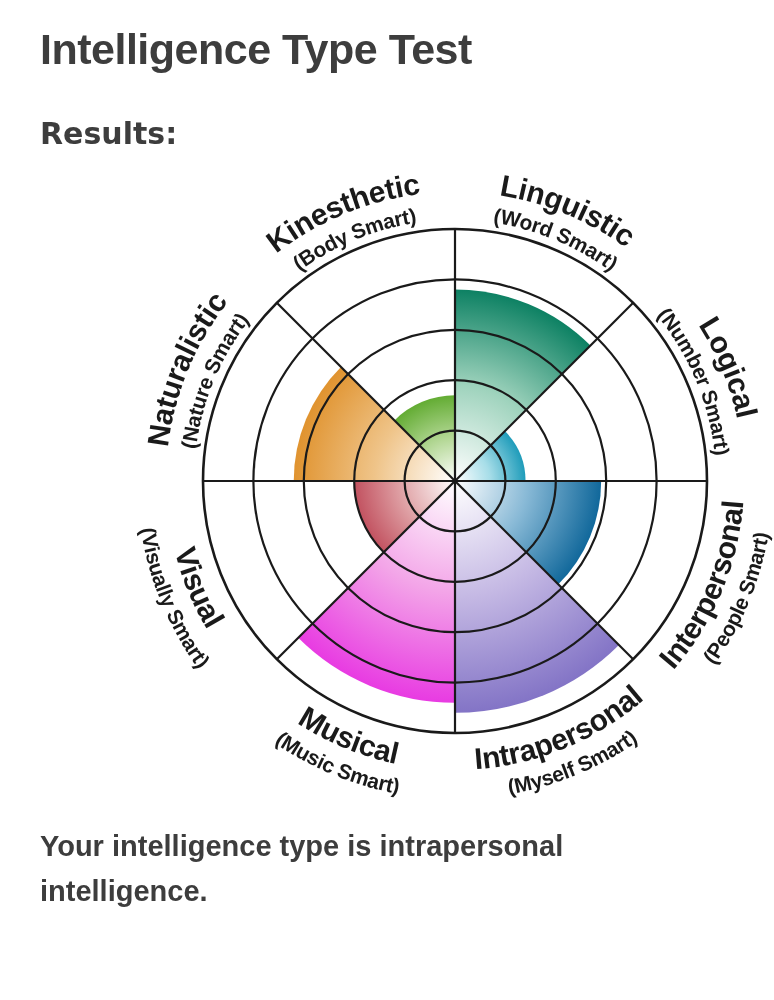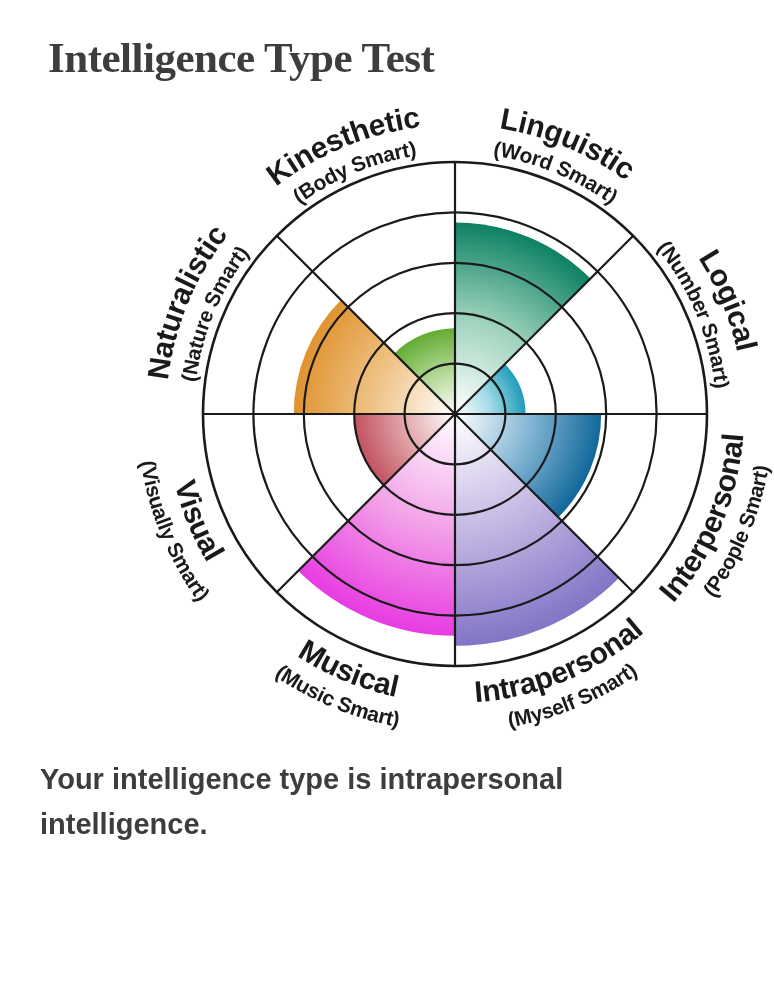--- a/index.html
+++ b/index.html
@@ -1,41 +1,42 @@
 <!DOCTYPE html>
 <html><head>
 <meta charset="utf-8">
 <style>
   html,body{margin:0;padding:0;background:#ffffff;}
   body{width:774px;min-height:1000px;font-family:"Liberation Sans",sans-serif;color:#3d3d3d;}
   .content{padding:0 40px;}
   .page-title{
-    font-family:Liberation Serif, serif;
+    font-family:Liberation Sans, sans-serif;
     font-weight:bold;font-size:43px;line-height:1.1;
-    margin:8px;padding-top:26px;color:#3d3d3d;letter-spacing:-0.5px;
+    margin:0;padding-top:26px;color:#3d3d3d;letter-spacing:-0.5px;
   }
   .results-heading{
     font-family:"DejaVu Sans",sans-serif;
     font-weight:bold;font-size:30px;line-height:1.1;
     margin:0;padding-top:44px;color:#3d3d3d;
   }
   .wheel-figure{margin:0;padding:0;}
   .wheel-figure svg{display:block;width:774px;height:650px;margin-top:6px;}
   .result-statement{
     font-family:Liberation Sans, sans-serif;
     font-weight:bold;font-size:29px;line-height:1.55;
     margin:0;padding-top:18px;max-width:700px;color:#3d3d3d;
   }
   .chart-label-text{font-family:"Liberation Sans",sans-serif;}
 </style>
 </head>
 <body>
 
 <div class="content">
   <h1 class="page-title">Intelligence Type Test</h1>
+  <h2 class="results-heading">Results:</h2>
 
   <figure class="wheel-figure">
     <svg viewBox="0 0 774 650" xmlns="http://www.w3.org/2000/svg">
         <defs>
           <radialGradient id="g0" gradientUnits="userSpaceOnUse" cx="415" cy="325" r="191.51999999999998">
             <stop offset="0%" stop-color="#ffffff"></stop>
             <stop offset="50%" stop-color="#9fd3bd"></stop>
             <stop offset="100%" stop-color="#0d8163"></stop>
           </radialGradient>
           <radialGradient id="g1" gradientUnits="userSpaceOnUse" cx="415" cy="325" r="70.55999999999999">

